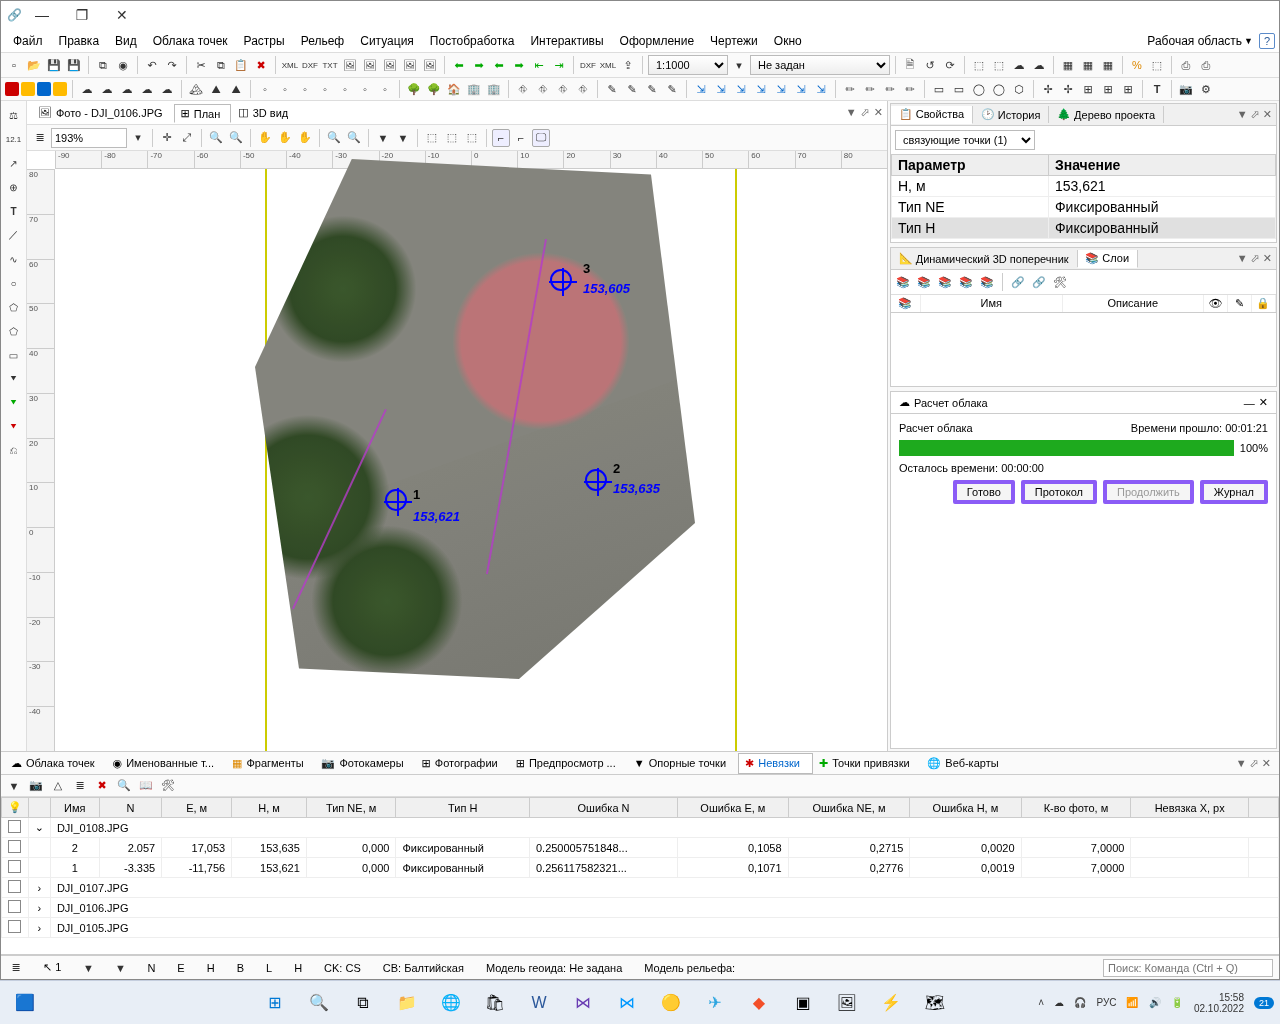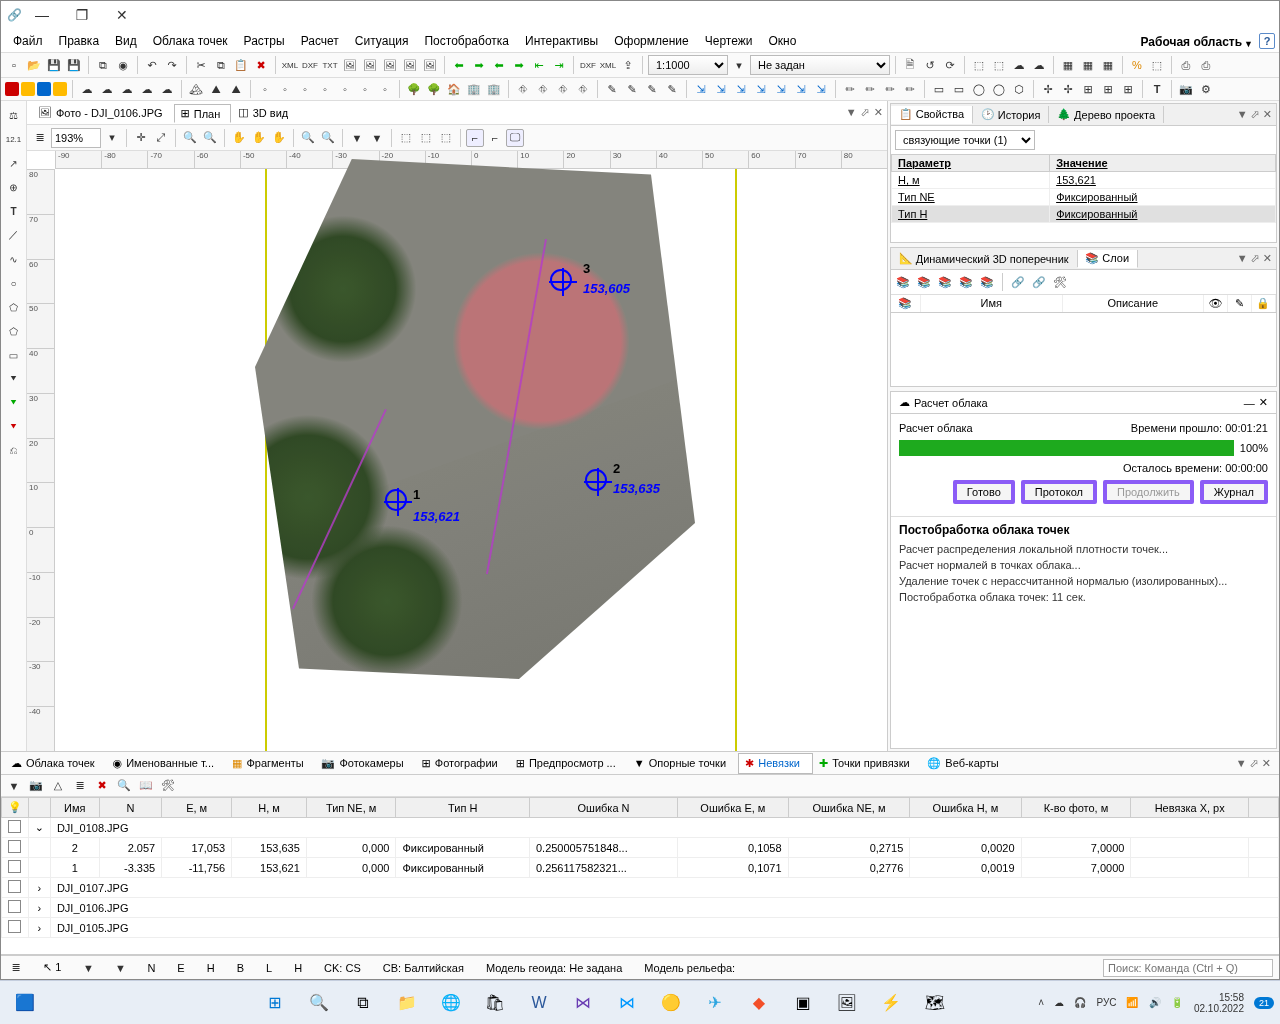--- a/index.html
+++ b/index.html
@@ -3,38 +3,38 @@
 <meta charset="utf-8">
 <style>
 * { box-sizing: border-box; margin: 0; padding: 0; font-family: "Segoe UI", Tahoma, sans-serif; }
 html, body { width: 1280px; height: 1024px; overflow: hidden; background: #f0f0f0; }
 .window { width: 1280px; height: 980px; background: #fff; display: flex; flex-direction: column; border: 1px solid #888; }
 .titlebar { height: 28px; display: flex; align-items: center; padding: 0 6px; background: #fff; font-size: 12px; }
 .titlebar .title { flex: 1; }
 .titlebar .winbtn { width: 40px; height: 24px; display: flex; align-items: center; justify-content: center; font-size: 14px; color: #333; }
 .menubar { height: 24px; display: flex; align-items: center; padding: 0 4px; font-size: 12px; border-bottom: 1px solid #ddd; }
 .menubar .menuitem { padding: 2px 8px; }
-.menubar .right { margin-left: auto; display:flex; align-items:flex-end;font-weight:bold; }
+.menubar .right { margin-left: auto; display:flex; align-items:center; }
 .menubar .help { width:16px; height:16px; border:1px solid #5a8ac9; border-radius:2px; color:#2a5a99; display:flex; align-items:center; justify-content:center; font-size:11px; margin-left:6px; }
 .toolstrip { display: flex; flex-wrap: wrap; align-items: center; padding: 2px 4px; border-bottom: 1px solid #ddd; background: #fafafa; gap: 2px; }
 .tbtn { width: 18px; height: 18px; border: 1px solid transparent; display:inline-flex; align-items:center; justify-content:center; font-size:11px; color:#333; border-radius:2px; }
 .tbtn.sq { width:14px; height:14px; }
 .sep { width: 1px; height: 18px; background: #ccc; margin: 0 3px; }
 .tselect { height: 20px; font-size: 11px; border: 1px solid #bbb; padding: 1px 3px; background:#fff; }
 .cbox { background: linear-gradient(to bottom,#fff,#eee); }
 .main { flex: 1; display: flex; min-height: 0; }
 .leftcol { width: 26px; background: #fafafa; border-right: 1px solid #ddd; display:flex; flex-direction:column; align-items:center; gap:4px; padding-top:4px; }
 .leftcol .tbtn { width:20px; height:20px; font-size:10px; }
 .center { flex: 1; display: flex; flex-direction: column; min-width: 0; }
 .tabbar { height: 24px; display: flex; align-items: center; padding: 0 4px; border-bottom: 1px solid #ddd; font-size: 11px; }
 .tab { padding: 2px 10px 2px 6px; display:flex; align-items:center; gap:4px; border:1px solid transparent; }
 .tab.active { background: #fff; border:1px solid #bbb; border-bottom:1px solid #fff; position:relative; top:1px; }
 .tabbar .tabctrls { margin-left:auto; display:flex; gap:4px; color:#666; font-size:11px; }
 .viewtoolbar { height: 26px; display:flex; align-items:center; padding:0 4px; gap:2px; border-bottom:1px solid #ddd; background:#fafafa; }
-.viewtoolbar .tz { width:50px; }
+.viewtoolbar .tz { width:76px; }
 .viewport { flex:1; position:relative; background:#fff; overflow:hidden; }
 .ruler-top { position:absolute; top:0; left:28px; right:0; height:18px; background:#f4f4f4; border-bottom:1px solid #ccc; font-size:8px; color:#555; display:flex; }
 .ruler-top div { flex:1; border-left:1px solid #ccc; padding-left:2px; }
 .ruler-left { position:absolute; top:18px; left:0; width:28px; bottom:0; background:#f4f4f4; border-right:1px solid #ccc; font-size:8px; color:#555; display:flex; flex-direction:column; }
 .ruler-left div { flex:1; border-top:1px solid #ccc; padding-left:2px; }
 .canvas { position:absolute; top:18px; left:28px; right:0; bottom:0; background:#fff; }
 .yellowbg { position:absolute; top:0; bottom:0; background:rgba(255,240,120,0.25); }
 .aerial { position:absolute; top:-10px; left:200px; width:440px; height:520px; background:
   radial-gradient(circle at 65% 35%, #c97a7d 0%, #c97a7d 18%, transparent 20%),
   radial-gradient(circle at 20% 25%, #3a5a2a 0%, #2f4a22 10%, transparent 14%),
@@ -52,21 +52,21 @@
 .mlabel { position:absolute; color:#00f; font-weight:bold; font-style:italic; font-size:13px; white-space:nowrap; }
 .mnum { position:absolute; color:#000; font-weight:bold; font-size:13px; }
 .diag { position:absolute; border-left:2px solid rgba(180,60,200,0.8); transform-origin:top left; }
 .rightcol { width: 392px; display:flex; flex-direction:column; border-left:1px solid #ccc; background:#f8f8f8; }
 .panel { border:1px solid #ccc; margin:2px; background:#fff; display:flex; flex-direction:column; font-size:11px; }
 .panel-tabs { height:22px; display:flex; align-items:center; border-bottom:1px solid #ccc; background:#f0f0f0; }
 .panel-tab { padding:2px 8px; display:flex; align-items:center; gap:3px; border-right:1px solid #ccc; }
 .panel-tab.active { background:#fff; border-bottom:1px solid #fff; }
 .panel-ctrls { margin-left:auto; display:flex; gap:3px; padding-right:4px; color:#666; }
 .panel-body { flex:1; overflow:auto; }
-.propgrid { width:100%; border-collapse:collapse; font-size:11px;text-decoration:underline; }
+.propgrid { width:100%; border-collapse:collapse; font-size:14px; }
 .propgrid th { background:#eee; text-align:left; padding:2px 6px; border:1px solid #ccc; }
 .propgrid td { padding:2px 6px; border:1px solid #eee; }
 .propgrid tr.sel td { background:#e0e0e0; }
 .combo { margin:4px; width:140px; }
 .layers-toolbar { display:flex; gap:3px; padding:3px; border-bottom:1px solid #ddd; }
 .layers-head { display:flex; font-size:11px; border-bottom:1px solid #ccc; }
 .layers-head div { padding:2px 4px; border-right:1px solid #eee; text-align:center; }
 .calc-panel .calc-header { padding:4px 8px; font-size:11px; display:flex; align-items:center; gap:4px; border-bottom:1px solid #ccc; }
 .calc-body { padding:6px 8px; font-size:11px; }
 .calc-row { display:flex; justify-content:space-between; margin:2px 0; }
@@ -109,21 +109,21 @@
     <div class="winbtn">❐</div>
     <div class="winbtn">✕</div>
   </div>
 
   <div class="menubar">
     <div class="menuitem">Файл</div>
     <div class="menuitem">Правка</div>
     <div class="menuitem">Вид</div>
     <div class="menuitem">Облака точек</div>
     <div class="menuitem">Растры</div>
-    <div class="menuitem">Расчет</div>
+    <div class="menuitem">Рельеф</div>
     <div class="menuitem">Ситуация</div>
     <div class="menuitem">Постобработка</div>
     <div class="menuitem">Интерактивы</div>
     <div class="menuitem">Оформление</div>
     <div class="menuitem">Чертежи</div>
     <div class="menuitem">Окно</div>
     <div class="right">
       <span>Рабочая область</span>
       <span style="font-size:9px;margin-left:2px;">▼</span>
       <div class="help">?</div>
@@ -470,36 +470,29 @@
           <div class="calc-row">
             <span>Расчет облака</span>
             <span><span>Времени прошло:</span> <span>00:01:21</span></span>
           </div>
           <div style="display:flex;align-items:center;gap:6px;">
             <div class="progress" style="flex:1">
                 <div class="bar" style="width:100%"></div>
               </div>
             <span>100%</span>
           </div>
-          <div class="calc-row" style="justify-content:flex-end">
+          <div class="calc-row" style="">
             <span><span>Осталось времени:</span> <span>00:00:00</span></span>
           </div>
           <div class="calc-btns">
             <button>Готово</button>
             <button>Протокол</button>
             <button disabled="">Продолжить</button>
             <button>Журнал</button>
           </div>
-        </div>
-        <div class="calc-log">
-          <h4>Постобработка облака точек</h4>
-          <p>Расчет распределения локальной плотности точек...</p>
-          <p>Расчет нормалей в точках облака...</p>
-          <p>Удаление точек с нерассчитанной нормалью (изолированных)...</p>
-          <p>Постобработка облака точек: 11 сек.</p>
         </div>
       </div>
     </div>
   </div>
 
   <div class="bottom-tabs">
     <div class="btab">☁ <span>Облака точек</span></div>
     <div class="btab">◉ <span>Именованные т...</span></div>
     <div class="btab">
         <span style="color:#d80">▦</span> 

